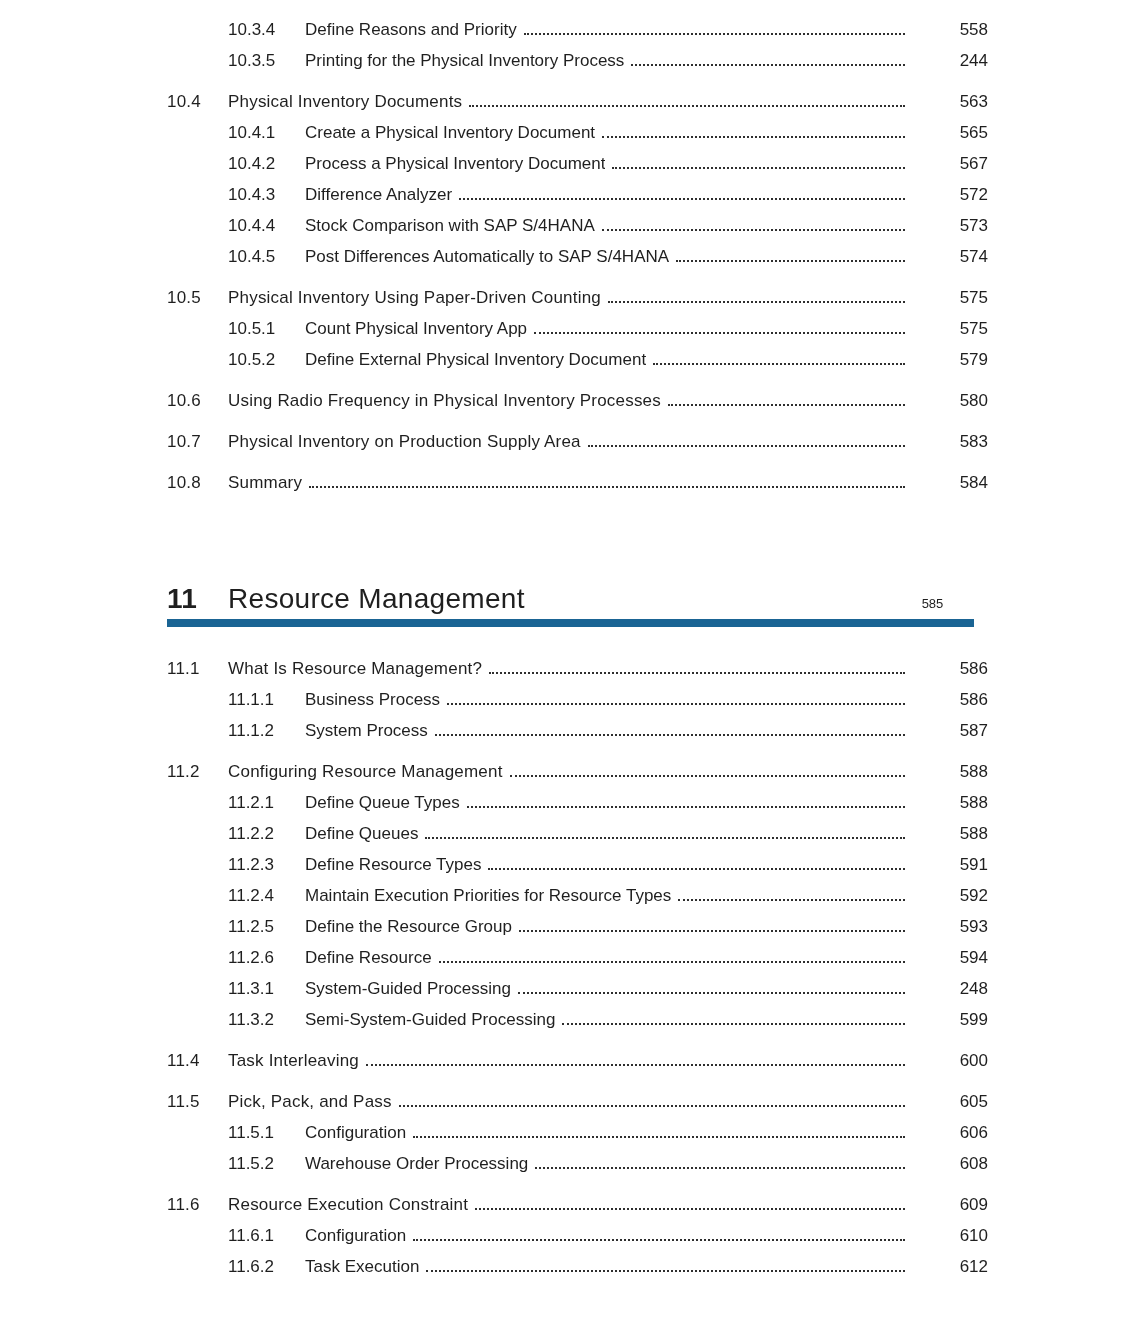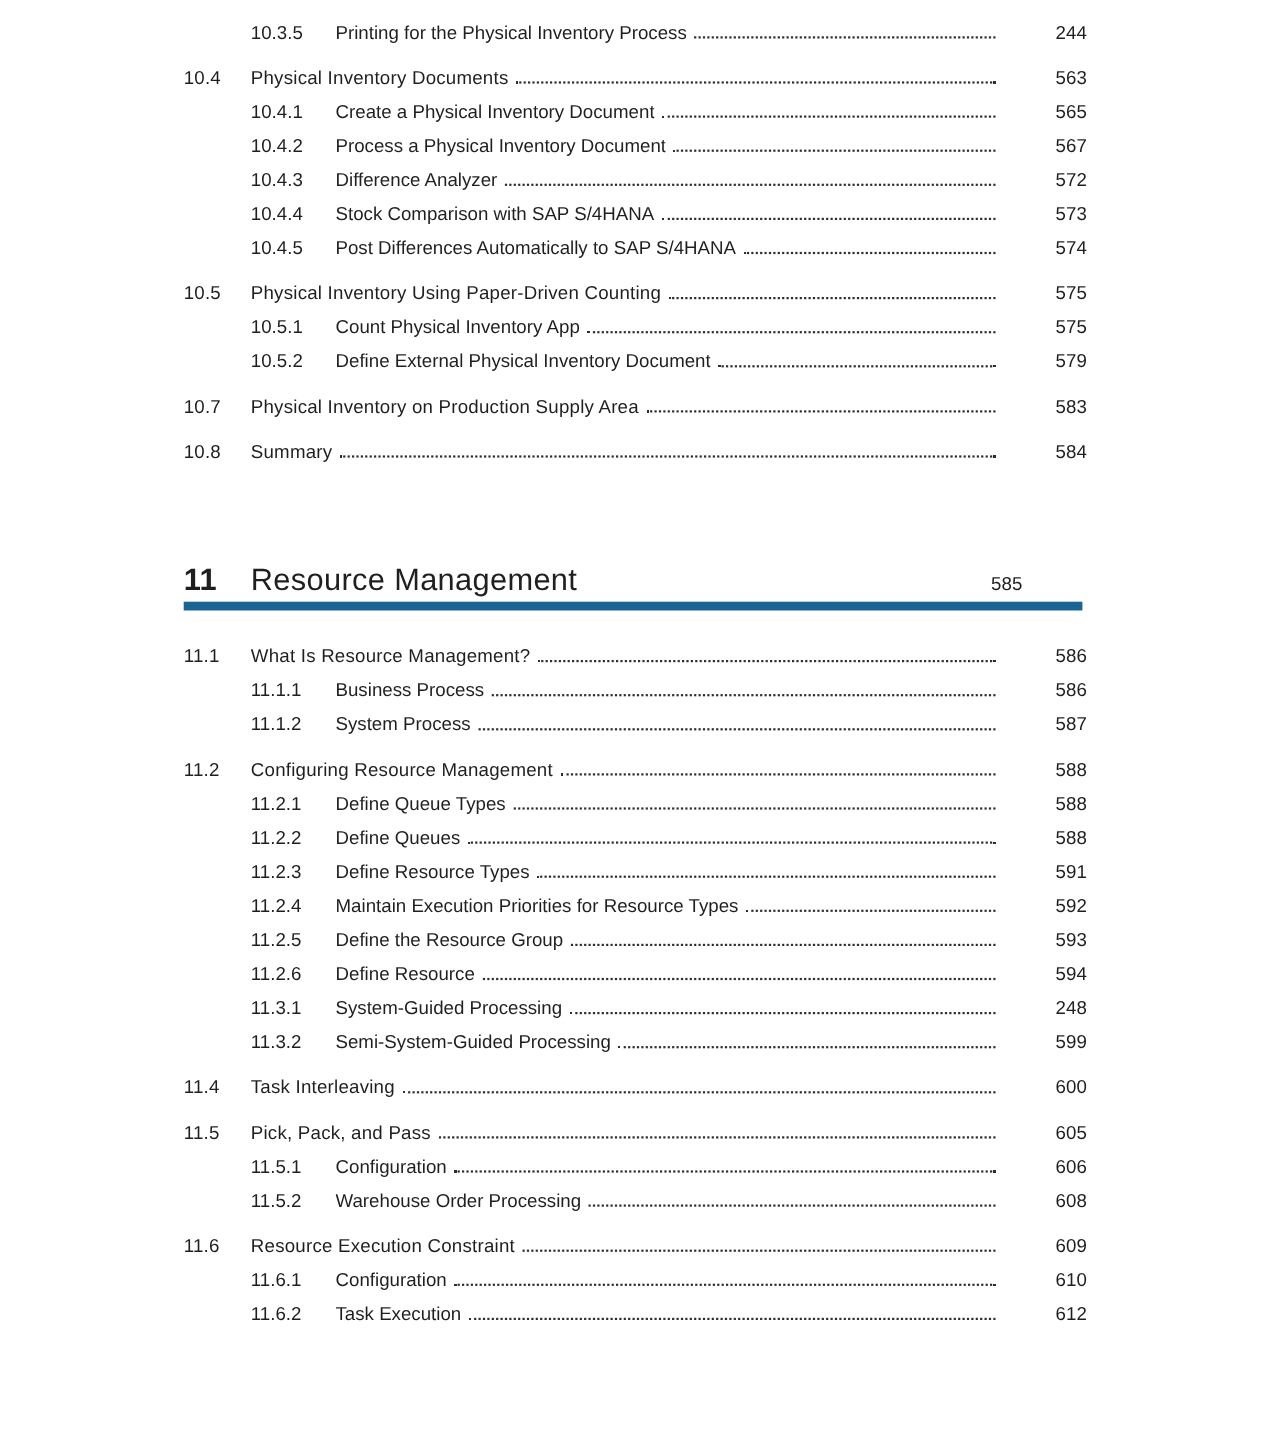--- a/index.html
+++ b/index.html
@@ -13,32 +13,38 @@
   .row{display:flex;align-items:baseline;line-height:31px;font-size:17px;white-space:nowrap}
   .row .num{flex:none}
   .row .title{flex:none;overflow:hidden}
   .row.section{margin-top:10px}
   .row.section .num,.row.section .title{font-weight:normal;letter-spacing:.2px}
   .row.section .num{width:61px}
   .row.sub .num{margin-left:61px;width:77px}
   .leader{flex:1 1 auto;height:0;border-bottom:2px dotted var(--dots);margin-left:7px;min-width:20px}
   .page-num{flex:none;width:83px;text-align:right;font-weight:normal}
   
-  .chapter{margin:85px 4px 26px 0}
+  .chapter{margin:85px 14px 26px 0}
   .chapter-line{display:flex;align-items:baseline;white-space:nowrap}
   .ch-num{flex:none;width:61px;font-size:28px;font-weight:bold;letter-spacing:.3px}
   .ch-title{flex:1 1 auto;font-size:28px;font-weight:normal;letter-spacing:.3px}
-  .ch-page{flex:none;width:83px;text-align:left;font-size:17px}
+  .ch-page{flex:none;width:83px;text-align:center;font-size:13px}
   .chapter-rule{height:8px;background:var(--accent);margin-top:4px}
 </style>
 </head>
 <body>
 
 <div class="page">
   <div id="toc">
+  <div class="row sub">
+    <span class="num">10.3.4</span>
+    <span class="title">Define Reasons and Priority</span>
+    <span class="leader"></span>
+    <span class="page-num">558</span>
+  </div>
 
   <div class="row sub">
     <span class="num">10.3.5</span>
     <span class="title">Printing for the Physical Inventory Process</span>
     <span class="leader"></span>
     <span class="page-num">244</span>
   </div>
 
   <div class="row section">
     <span class="num">10.4</span>
@@ -96,20 +102,26 @@
     <span class="page-num">575</span>
   </div>
 
   <div class="row sub">
     <span class="num">10.5.2</span>
     <span class="title">Define External Physical Inventory Document</span>
     <span class="leader"></span>
     <span class="page-num">579</span>
   </div>
 
+  <div class="row section">
+    <span class="num">10.6</span>
+    <span class="title">Using Radio Frequency in Physical Inventory Processes</span>
+    <span class="leader"></span>
+    <span class="page-num">580</span>
+  </div>
 
   <div class="row section">
     <span class="num">10.7</span>
     <span class="title">Physical Inventory on Production Supply Area</span>
     <span class="leader"></span>
     <span class="page-num">583</span>
   </div>
 
   <div class="row section">
     <span class="num">10.8</span>

